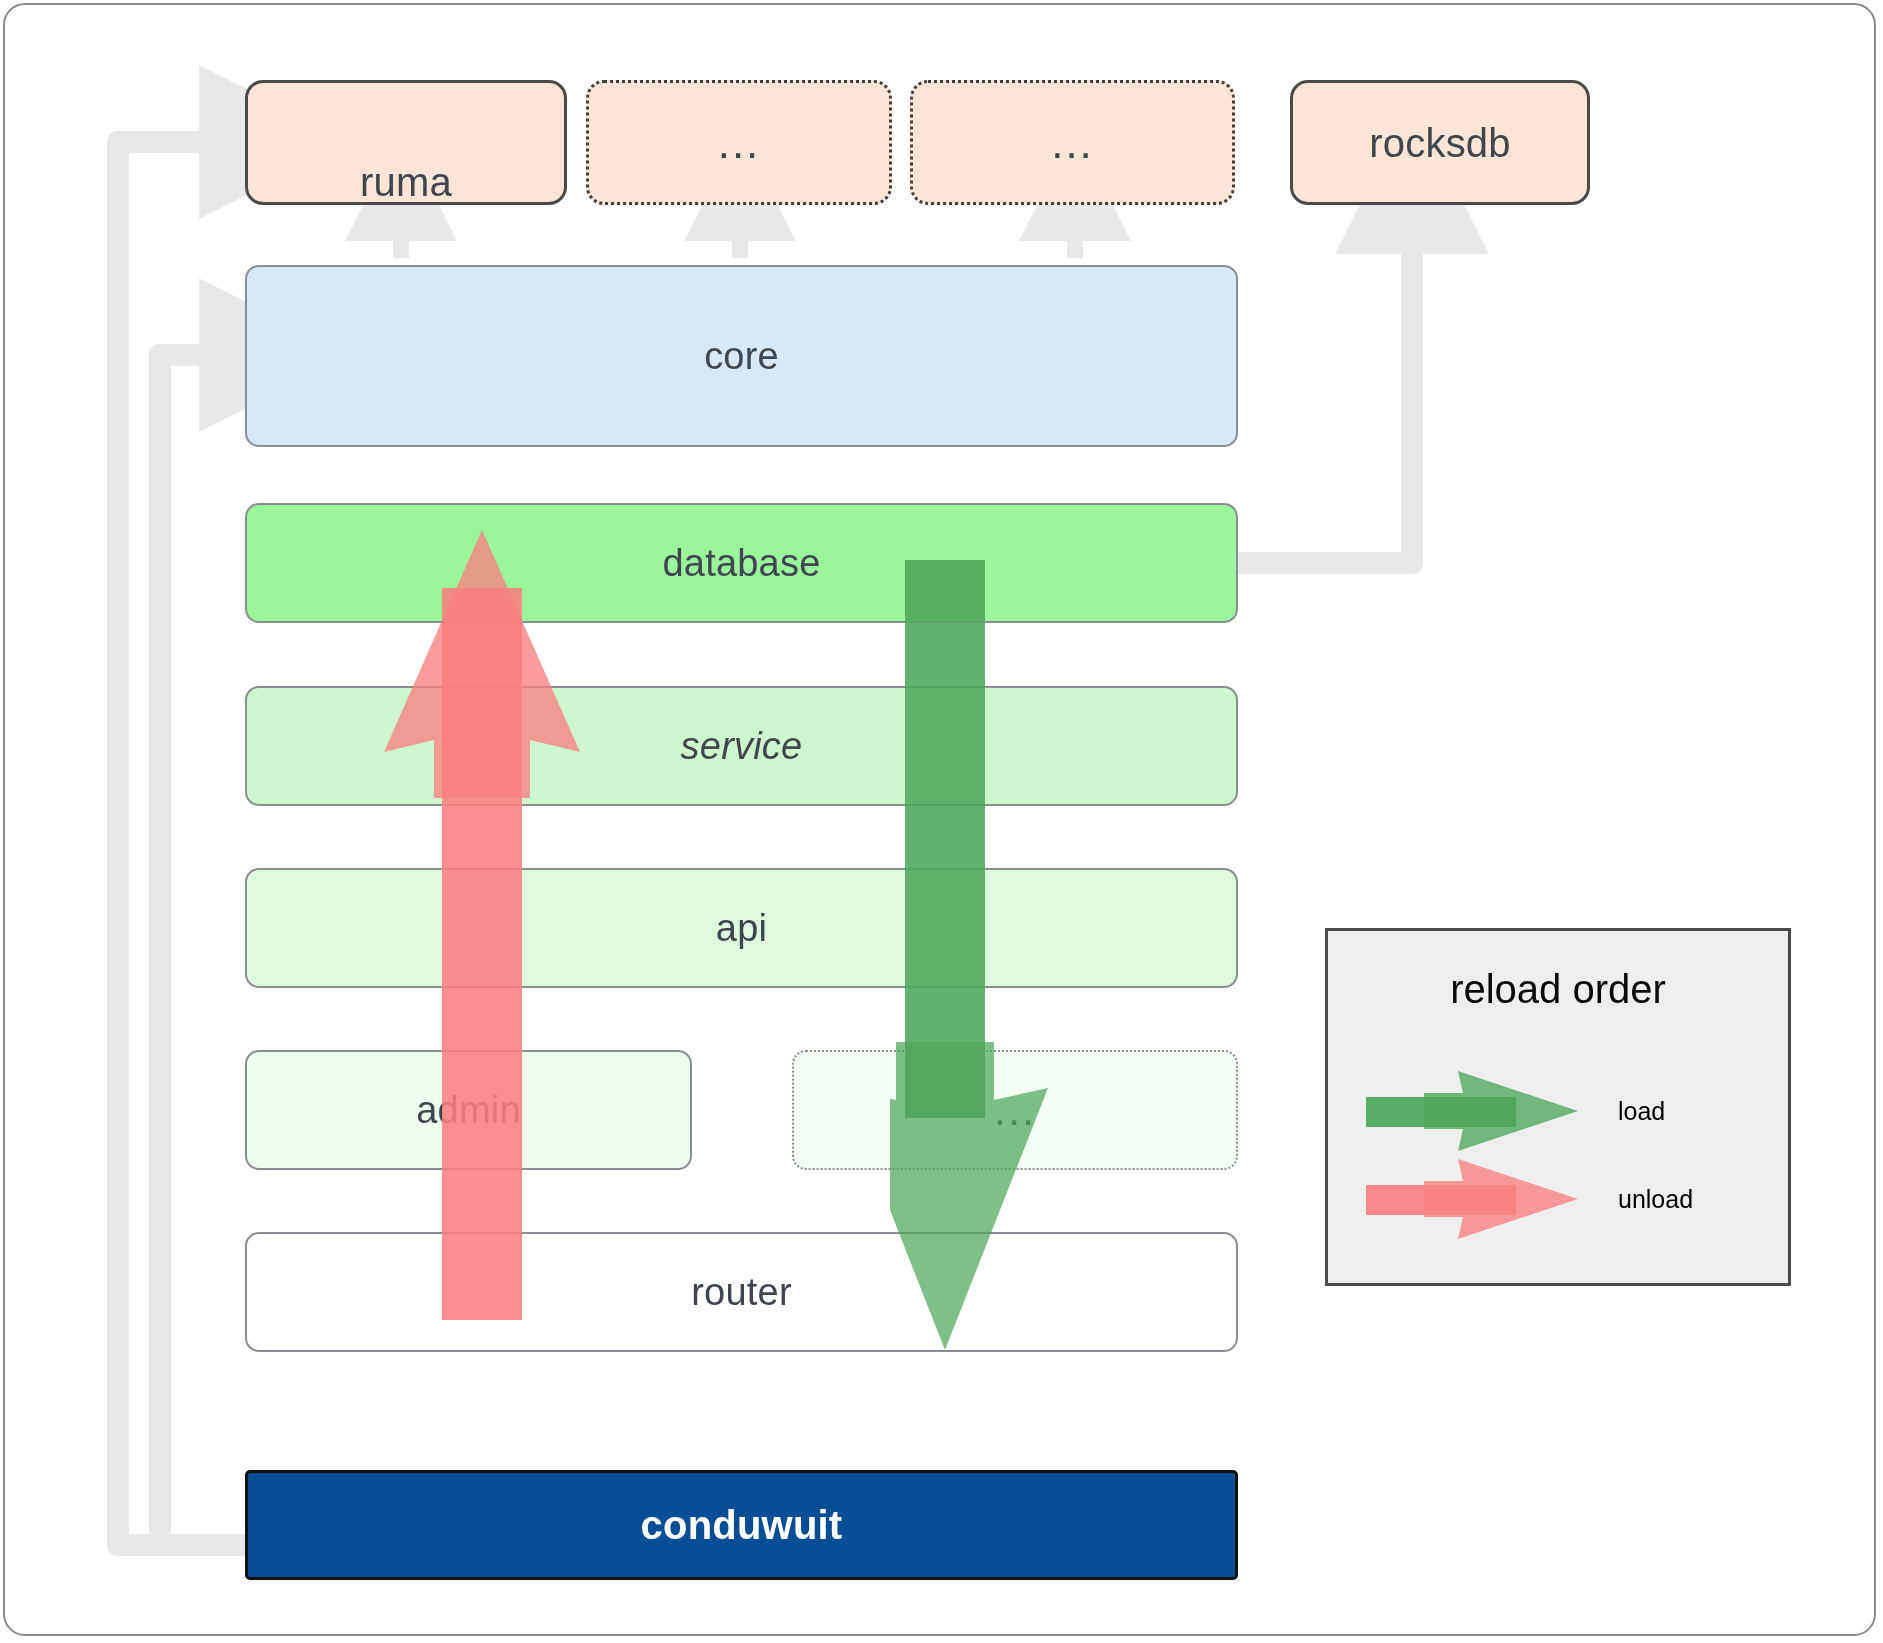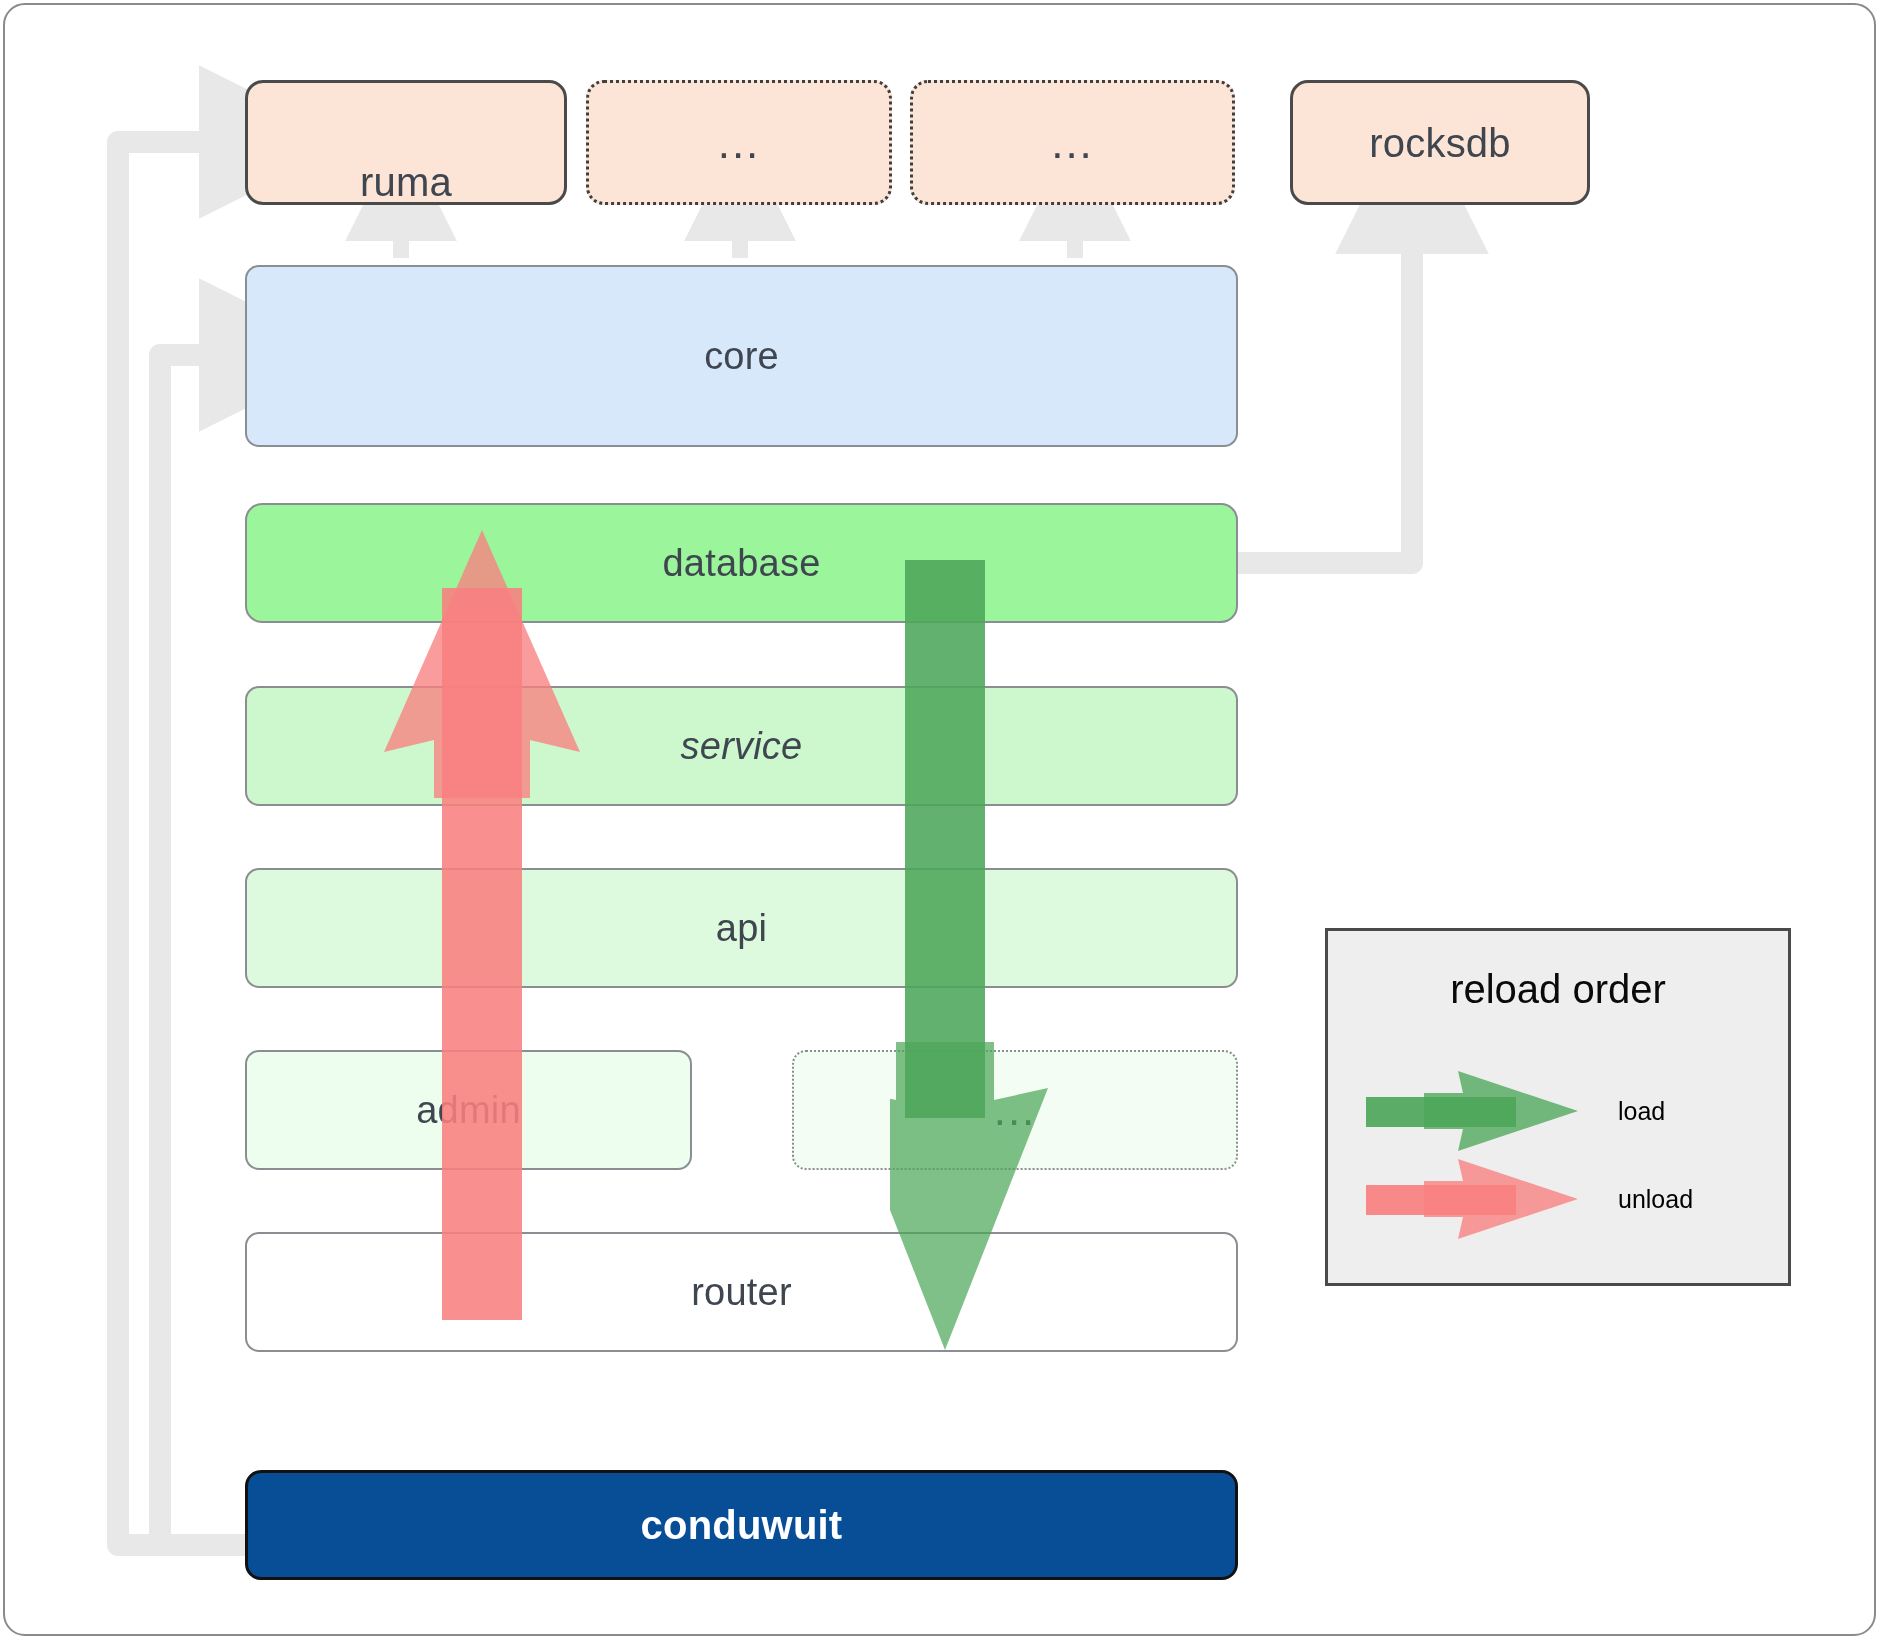--- a/index.html
+++ b/index.html
@@ -77,34 +77,34 @@
   }
 
   
   .layer {
     left: 245px;
     width: 993px;
     height: 120px;
     border: 2px solid #8a8d91;
     border-radius: 14px;
   }
-  #box-database { top: 503px;  background: #9bf59b; border-radius: 17px; }
+  #box-database { top: 503px;  background: #9bf59b; }
   #box-service  { top: 686px;  background: #cdf8cd; font-style: italic; }
   #box-api      { top: 868px;  background: #ddfade; }
   #box-admin    { top: 1050px; width: 447px; background: #edfdee; }
   #box-dots-3   { top: 1050px; left: 792px; width: 446px;
                   background: #f3fdf3; border: 2px dotted #8a8d91; }
   #box-router   { top: 1232px; background: #ffffff; }
 
   
   #box-conduwuit {
     left: 245px; top: 1470px; width: 993px; height: 110px;
     background: #084e96;
     border: 3px solid #111111;
-    border-radius: 16px;
+    border-radius: 5px;
   }
   #box-conduwuit .lbl {
     color: #ffffff;
     font-weight: bold;
     font-size: 40px;
   }
 
   
   #legend {
     position: absolute;

